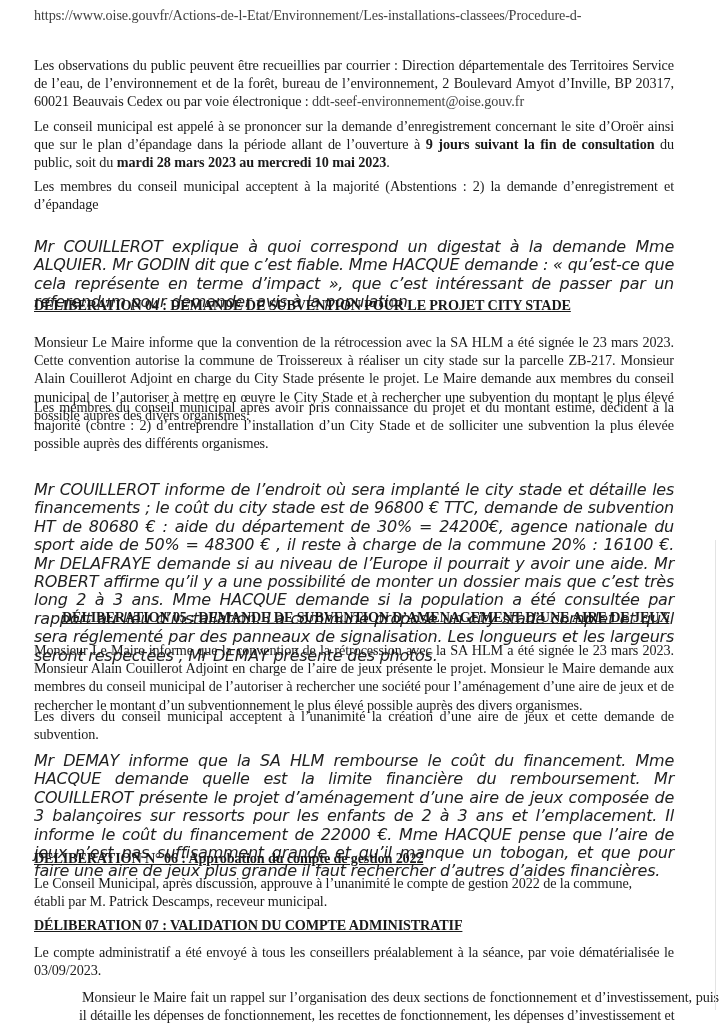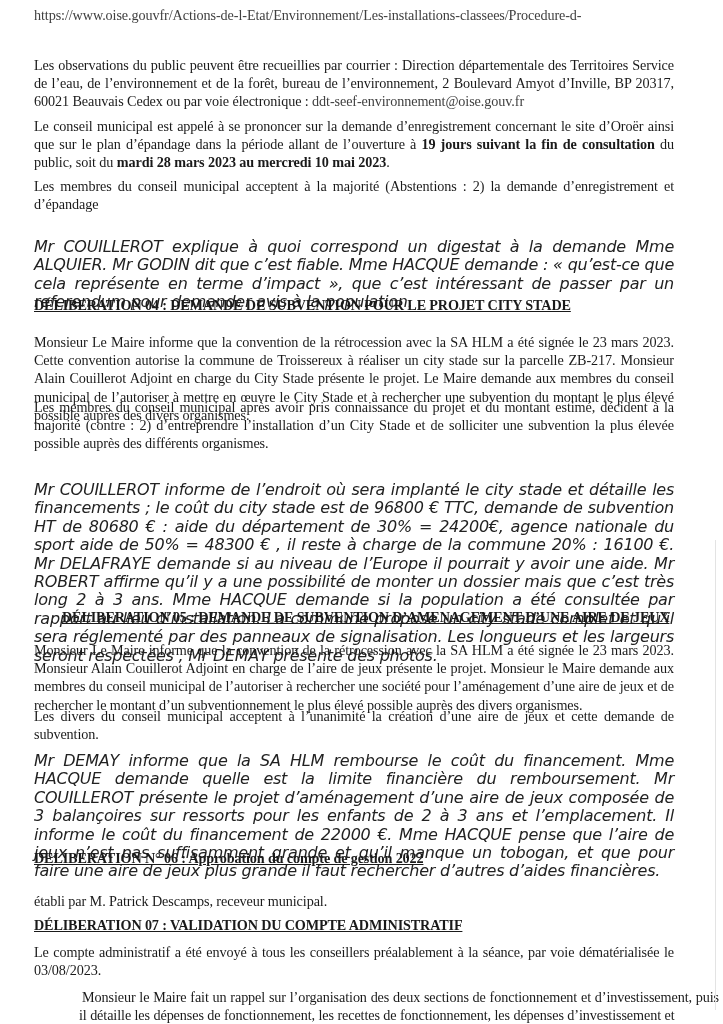--- a/index.html
+++ b/index.html
@@ -30,21 +30,21 @@
 
   <div class="p link" style="position:absolute; top:0px; width:640px;">
     <span>https://www.oise.gouvfr/Actions-de-l-Etat/Environnement/Les-installations-classees/Procedure-d-</span><br>
   </div>
 
   <p class="p" style="position:absolute; top:50px; width:640px;">
     <span>Les observations du public peuvent être recueillies par courrier : Direction départementale des Territoires Service de l’eau, de l’environnement et de la forêt, bureau de l’environnement, 2 Boulevard Amyot d’Inville, BP 20317, 60021 Beauvais Cedex ou par voie électronique : </span><span class="link">ddt-seef-environnement@oise.gouv.fr</span>
   </p>
 
   <p class="p" style="position:absolute; top:111px; width:640px;">
-    <span>Le conseil municipal est appelé à se prononcer sur la demande d’enregistrement concernant le site d’Oroër ainsi que sur le plan d’épandage dans la période allant de l’ouverture à </span><b>19 jours suivant la fin de consultation</b><span> du public, soit du </span><b>mardi 28 mars 2023 au mercredi 10 mai 2023</b><span>.</span>
+    <span>Le conseil municipal est appelé à se prononcer sur la demande d’enregistrement concernant le site d’Oroër ainsi que sur le plan d’épandage dans la période allant de l’ouverture à </span><b>9 jours suivant la fin de consultation</b><span> du public, soit du </span><b>mardi 28 mars 2023 au mercredi 10 mai 2023</b><span>.</span>
   </p>
 
   <p class="p" style="position:absolute; top:171px; width:640px;">Les membres du conseil municipal acceptent à la majorité (Abstentions : 2) la demande d’enregistrement et d’épandage</p>
 
   <p class="it" style="position:absolute; top:232px; width:640px;">Mr COUILLEROT explique à quoi correspond un digestat à la demande Mme ALQUIER. Mr GODIN dit que c’est fiable. Mme HACQUE demande : « qu’est-ce que cela représente en terme d’impact », que c’est intéressant de passer par un referendum pour demander avis à la population.</p>
 
   <h2 class="h" style="position:absolute; top:290px;">DÉLIBERATION 04 : DEMANDE DE SUBVENTION POUR LE PROJET CITY STADE</h2>
 
   <p class="p" style="position:absolute; top:327px; width:640px;">Monsieur Le Maire informe que la convention de la rétrocession avec la SA HLM a été signée le 23 mars 2023. Cette convention autorise la commune de Troissereux à réaliser un city stade sur la parcelle ZB-217. Monsieur Alain Couillerot Adjoint en charge du City Stade présente le projet. Le Maire demande aux membres du conseil municipal de l’autoriser à mettre en œuvre le City Stade et à rechercher une subvention du montant le plus élevé possible auprès des divers organismes.</p>
 
@@ -56,25 +56,25 @@
 
   <p class="p" style="position:absolute; top:635px; width:640px;">Monsieur Le Maire informe que la convention de la rétrocession avec la SA HLM a été signée le 23 mars 2023. Monsieur Alain Couillerot Adjoint en charge de l’aire de jeux présente le projet. Monsieur le Maire demande aux membres du conseil municipal de l’autoriser à rechercher une société pour l’aménagement d’une aire de jeux et de rechercher le montant d’un subventionnement le plus élevé possible auprès des divers organismes.</p>
 
   <p class="p" style="position:absolute; top:701px; width:640px;">Les divers du conseil municipal acceptent à l’unanimité la création d’une aire de jeux et cette demande de subvention.</p>
 
   <p class="it" style="position:absolute; top:746px; width:640px;">Mr DEMAY informe que la SA HLM rembourse le coût du financement. Mme HACQUE demande quelle est la limite financière du remboursement. Mr COUILLEROT présente le projet d’aménagement d’une aire de jeux composée de 3 balançoires sur ressorts pour les enfants de 2 à 3 ans et l’emplacement. Il informe le coût du financement de 22000 €. Mme HACQUE pense que l’aire de jeux n’est pas suffisamment grande et qu’il manque un tobogan, et que pour faire une aire de jeux plus grande il faut rechercher d’autres d’aides financières.</p>
 
   <h2 class="h" style="position:absolute; top:843px;">DELIBERATION N° 06 :  Approbation du compte de gestion 2022</h2>
 
   <p class="p" style="position:absolute; top:868px; width:640px; text-align:left;">
-    <br>
+    <span>Le Conseil Municipal, après discussion, approuve à l’unanimité le compte de gestion 2022 de la commune,</span><br>
     <span>établi par M. Patrick Descamps, receveur municipal.</span>
   </p>
 
   <h2 class="h" style="position:absolute; top:910px;">DÉLIBERATION 07 : VALIDATION DU COMPTE ADMINISTRATIF</h2>
 
-  <p class="p" style="position:absolute; top:937px; width:640px;">Le compte administratif a été envoyé à tous les conseillers préalablement à la séance, par voie dématérialisée le 03/08/2023.</p>
+  <p class="p" style="position:absolute; top:937px; width:640px;">Le compte administratif a été envoyé à tous les conseillers préalablement à la séance, par voie dématérialisée le 03/09/2023.</p>
 
   <p class="p" style="position:absolute; top:982px; width:640px; text-indent:3px;margin-left:45px;">Monsieur le Maire fait un rappel sur l’organisation des deux sections de fonctionnement et d’investissement, puis il détaille les dépenses de fonctionnement, les recettes de fonctionnement, les dépenses d’investissement et</p>
 
 </div>
 
 <div class="scanline"></div>
 
 </body></html>

